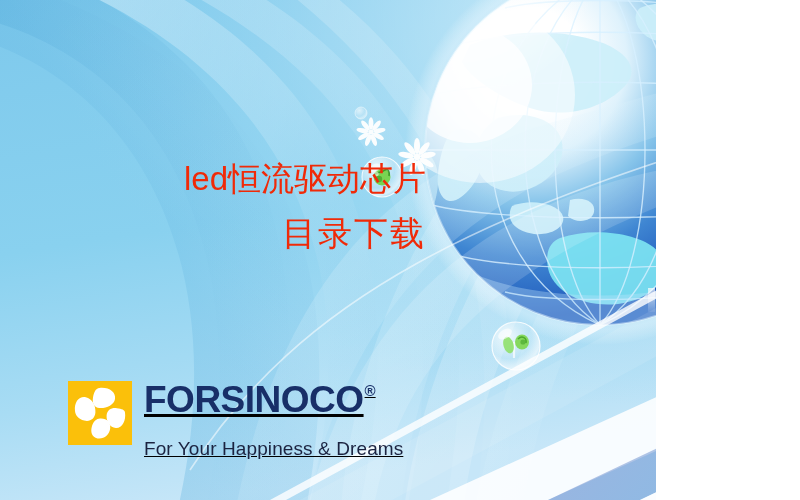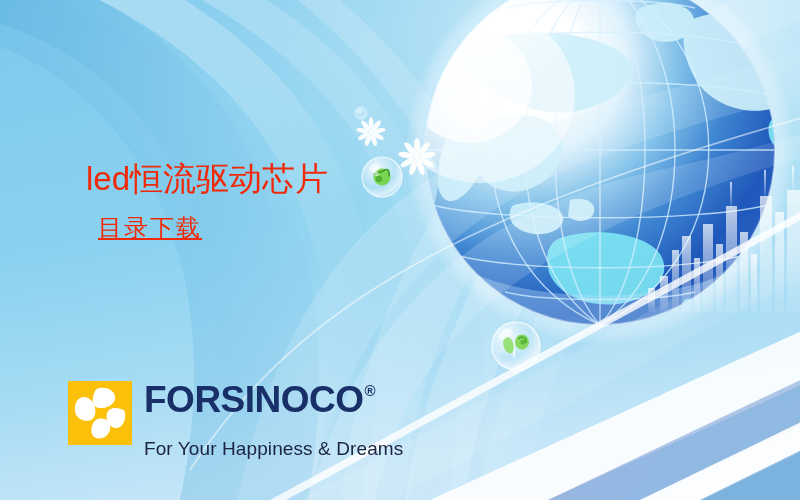--- a/index.html
+++ b/index.html
@@ -7,25 +7,26 @@
     margin: 0;
     padding: 0;
     background: #ffffff;
   }
   body {
     font-family: "Liberation Sans", sans-serif;
   }
 
   #banner {
     position: relative;
-    width: 800px;
+    width: 656px;
     height: 500px;
     overflow: hidden;
     background: #fef9c3;
     user-select: none;
+    text-align: right;
   }
 
   #bg-svg {
     position: absolute;
     left: 0; top: 0;
     width: 800px;
     height: 500px;
     display: block;
   }
 
@@ -48,24 +49,23 @@
     padding: 0;
   }
   #headline-line-1 {
     font-family: "Liberation Sans", "DejaVu Sans", sans-serif;
     font-size: 33px;
     padding-left: 0px;
     padding-bottom: 21px;
   }
   #headline-line-2 {
     font-family: "DejaVu Serif", "Liberation Serif", serif;
-    font-size: 24px;
+    font-size: 34px;
     padding-left: 12px;
     letter-spacing: 2px;
-    text-decoration: underline;
   }
 
   
   #logo {
     position: absolute;
     left: 68px;
     top: 381px;
     z-index: 40;
     display: flex;
     align-items: flex-start;
@@ -77,20 +77,21 @@
     background: #fbc00a;
     flex: 0 0 auto;
   }
   #logo-mark svg { display: block; }
 
   #logo-wordmark {
     margin-left: 12px;
     display: flex;
     flex-direction: column;
     justify-content: flex-start;
+    text-decoration: underline;
   }
   #logo-name-row {
     display: flex;
     align-items: flex-start;
     line-height: 1;
   }
   #logo-name {
     color: #182f68;
     font-family: "Liberation Sans", "DejaVu Sans", sans-serif;
     font-weight: bold;

